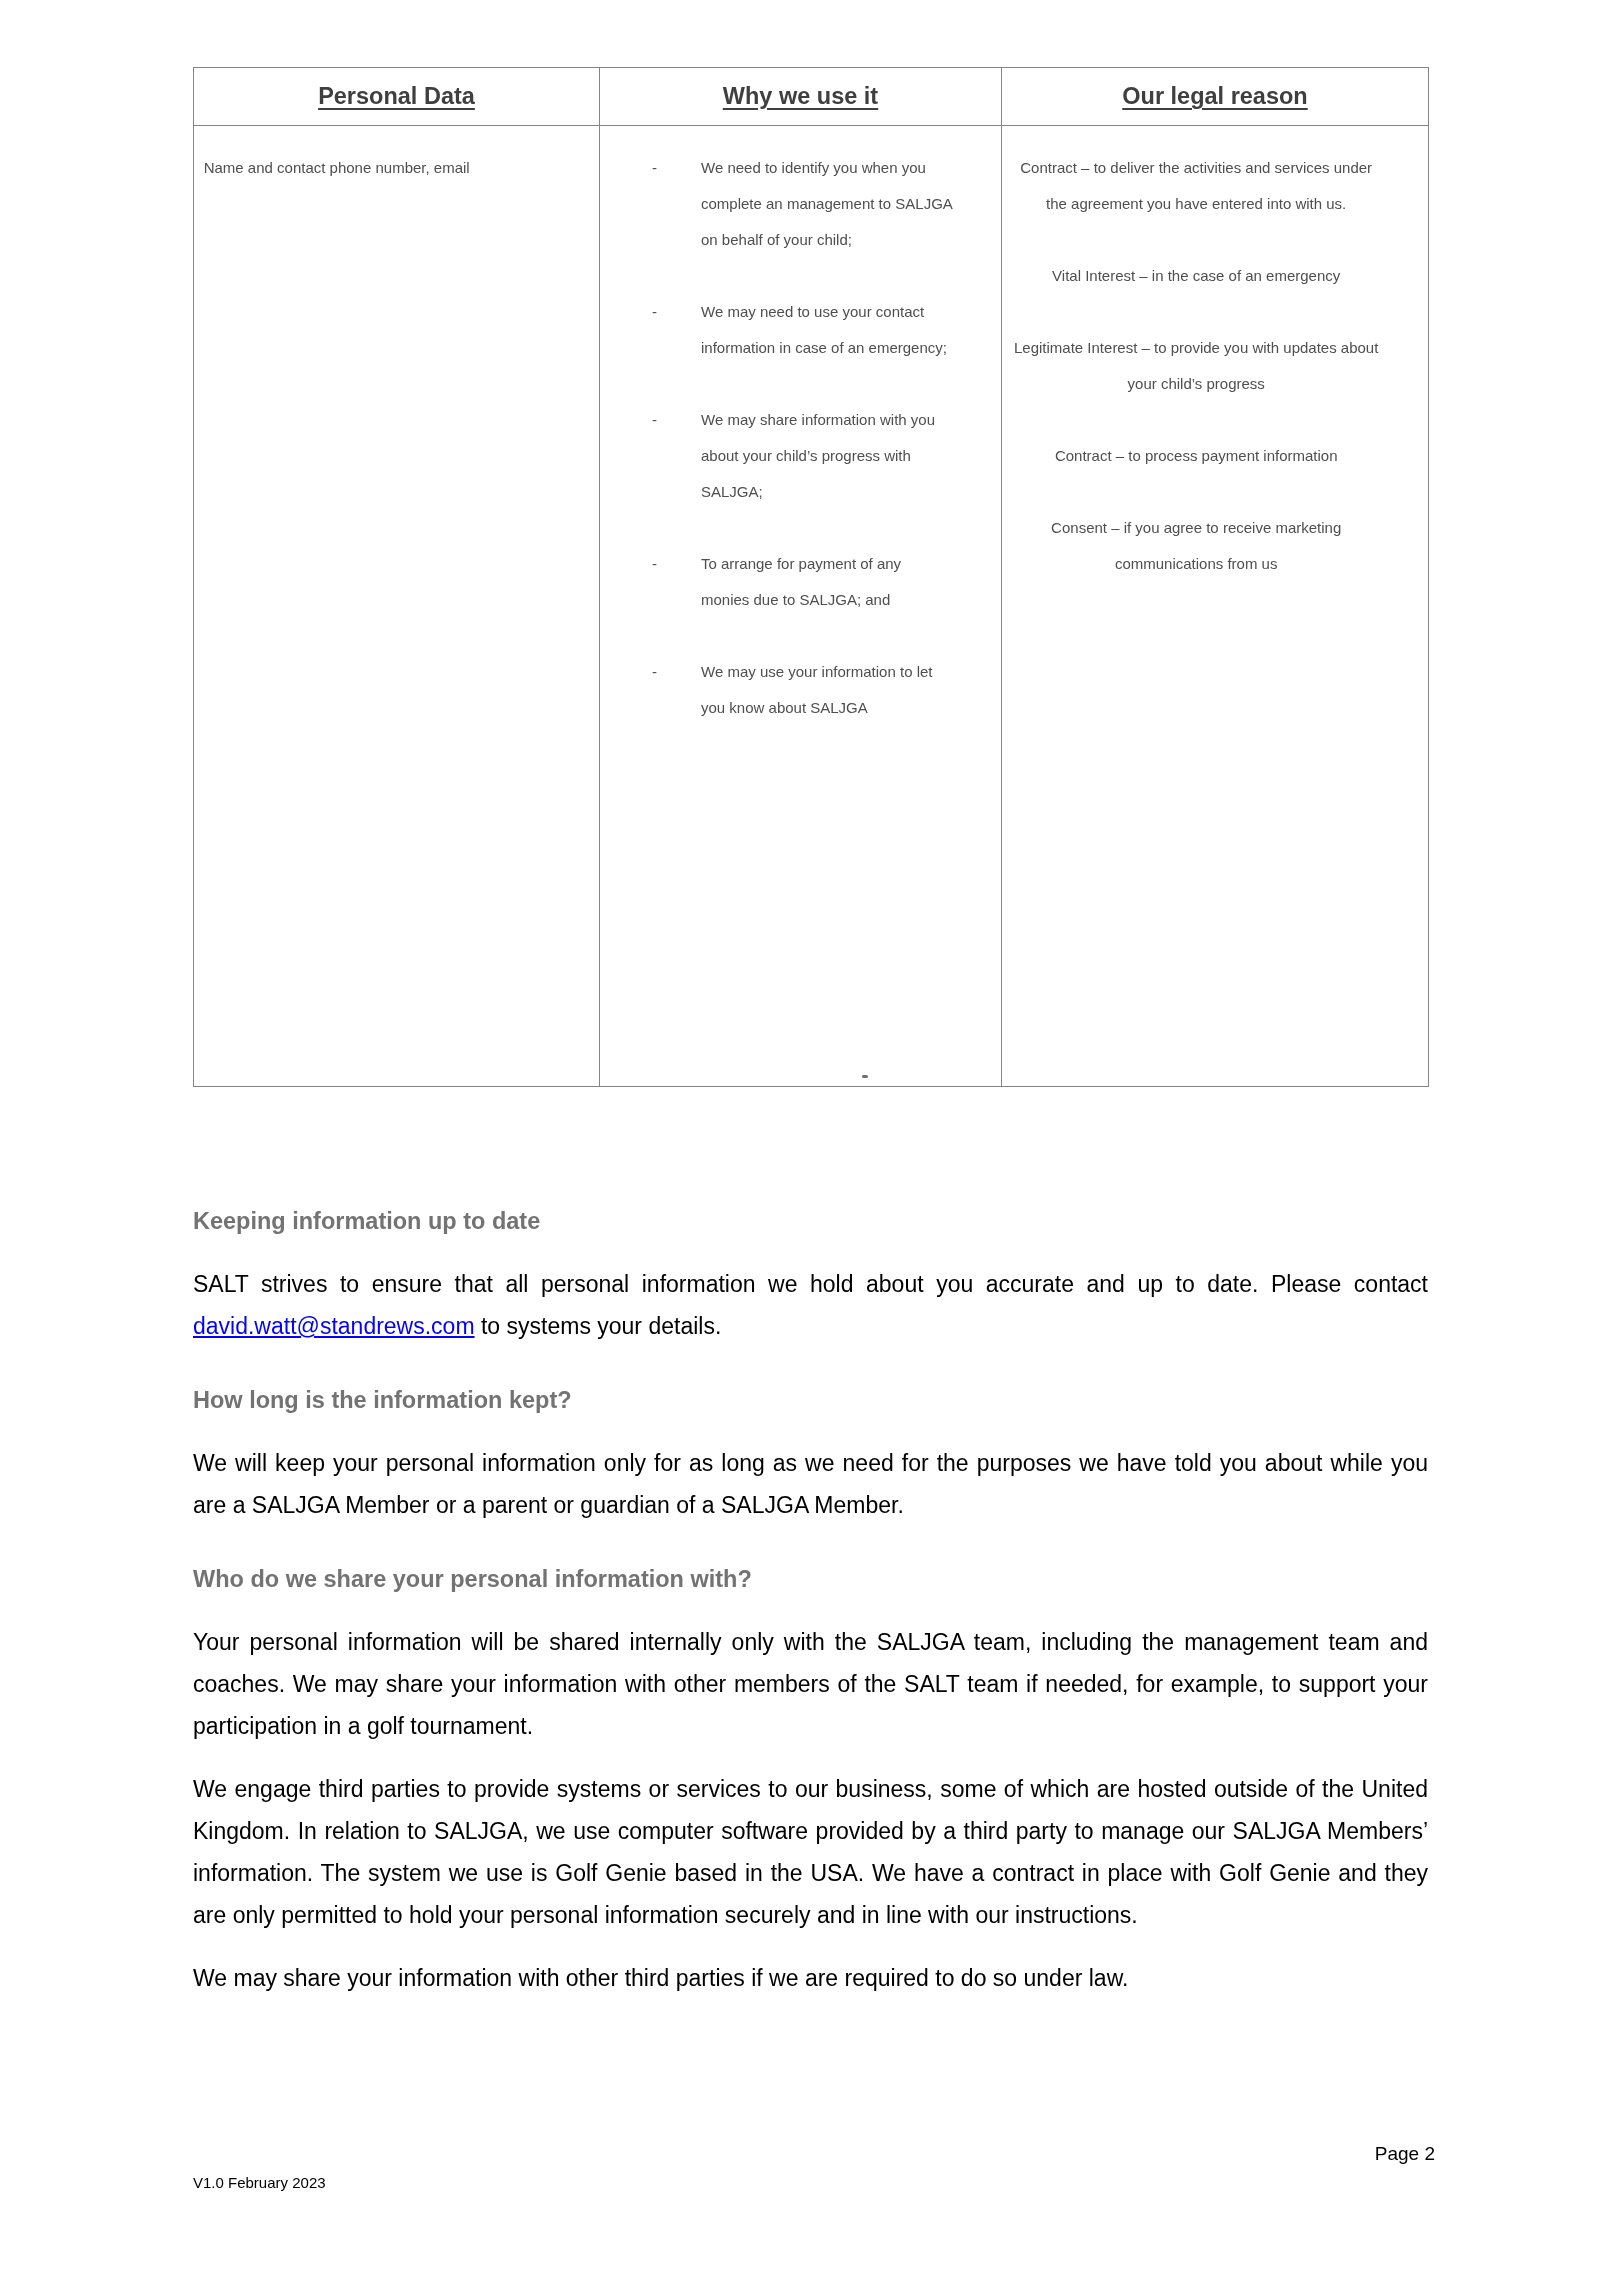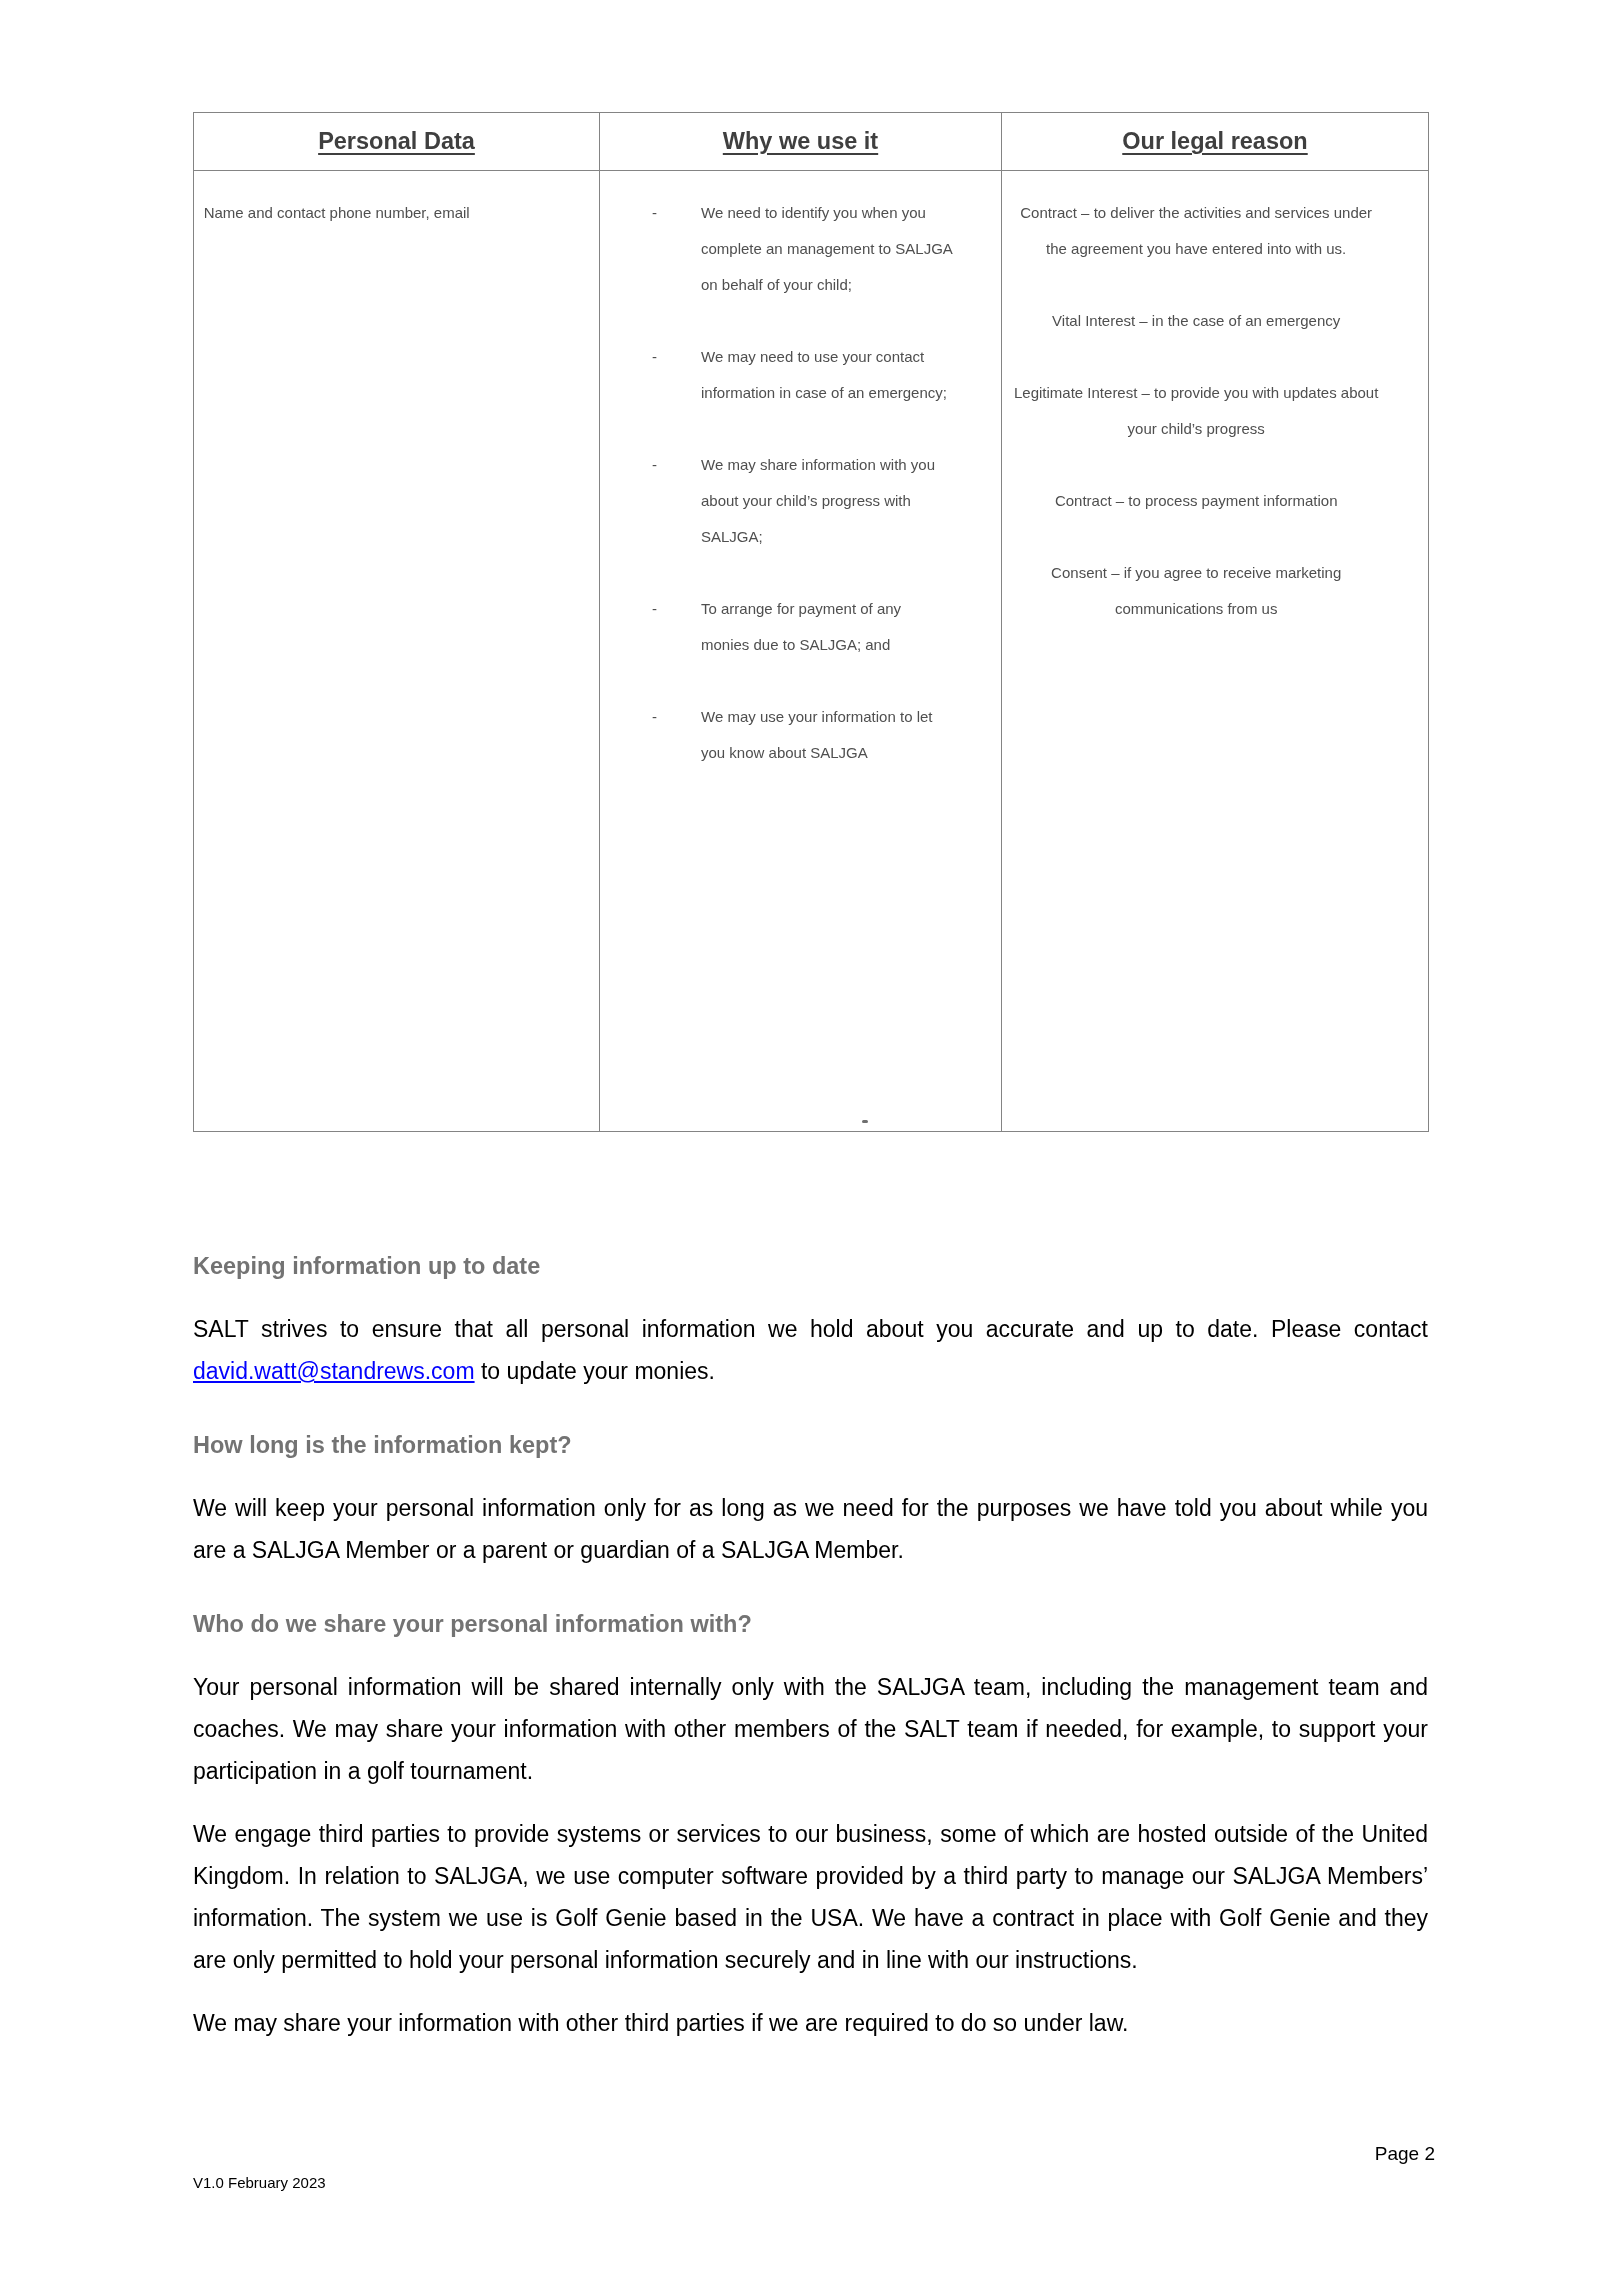--- a/index.html
+++ b/index.html
@@ -6,21 +6,21 @@
   html,body { background:#ffffff; }
   body {
     width:1623px; height:2295px; position:relative;
     font-family:"Liberation Sans","DejaVu Sans",sans-serif;
     color:#000;
   }
   .page { position:absolute; inset:0; background:#ffffff; overflow:hidden; }
   .content { position:absolute; left:193px; top:0; width:1235px; }
 
   
-  table.pd-table { border-collapse:collapse; table-layout:fixed; width:100%; margin-top:112px; }
+  table.pd-table { border-collapse:collapse; table-layout:fixed; width:100%; margin-top:67px; }
   .pd-table col.c1 { width:406px; }
   .pd-table col.c2 { width:402px; }
   .pd-table col.c3 { width:427px; }
   .pd-table th, .pd-table td { border:1.6px solid #848484; background:#ffffff; }
   .pd-table th {
     height:58px; font-size:23.5px; font-weight:bold; color:#3f3f3f;
     text-decoration:underline; text-underline-offset:4px; text-align:center; vertical-align:middle;
   }
   .pd-table td { vertical-align:top; font-size:15px; color:#4f4f4f; height:961px; }
   td.cell-c1 { padding:24px 71px 0 9.7px; line-height:36px; }
@@ -105,21 +105,21 @@
             <p class="legal-par">Contract – to process payment information</p>
             <p class="legal-par">Consent – if you agree to receive marketing communications from us</p>
           </td>
         </tr>
       </tbody>
     </table>
 
     <div class="sections">
 
       <h2 class="sec-heading first">Keeping information up to date</h2>
-      <p class="body-par"><span>SALT strives to ensure that all personal information we hold about you accurate and up to date. Please contact </span><a class="email-link">david.watt@standrews.com</a><span> to update your monies.</span></p>
+      <p class="body-par"><span>SALT strives to ensure that all personal information we hold about you accurate and up to date. Please contact </span><a class="email-link">david.watt@standrews.com</a><span> to systems your details.</span></p>
 
       <h2 class="sec-heading">How long is the information kept?</h2>
       <p class="body-par">We will keep your personal information only for as long as we need for the purposes we have told you about while you are a SALJGA Member or a parent or guardian of a SALJGA Member.</p>
 
       <h2 class="sec-heading">Who do we share your personal information with?</h2>
       <p class="body-par">Your personal information will be shared internally only with the SALJGA team, including the management team and coaches. We may share your information with other members of the SALT team if needed, for example, to support your participation in a golf tournament.</p>
       <p class="body-par">We engage third parties to provide systems or services to our business, some of which are hosted outside of the United Kingdom. In relation to SALJGA, we use computer software provided by a third party to manage our SALJGA Members’ information. The system we use is Golf Genie based in the USA. We have a contract in place with Golf Genie and they are only permitted to hold your personal information securely and in line with our instructions.</p>
       <p class="body-par">We may share your information with other third parties if we are required to do so under law.</p>
 
     </div>

